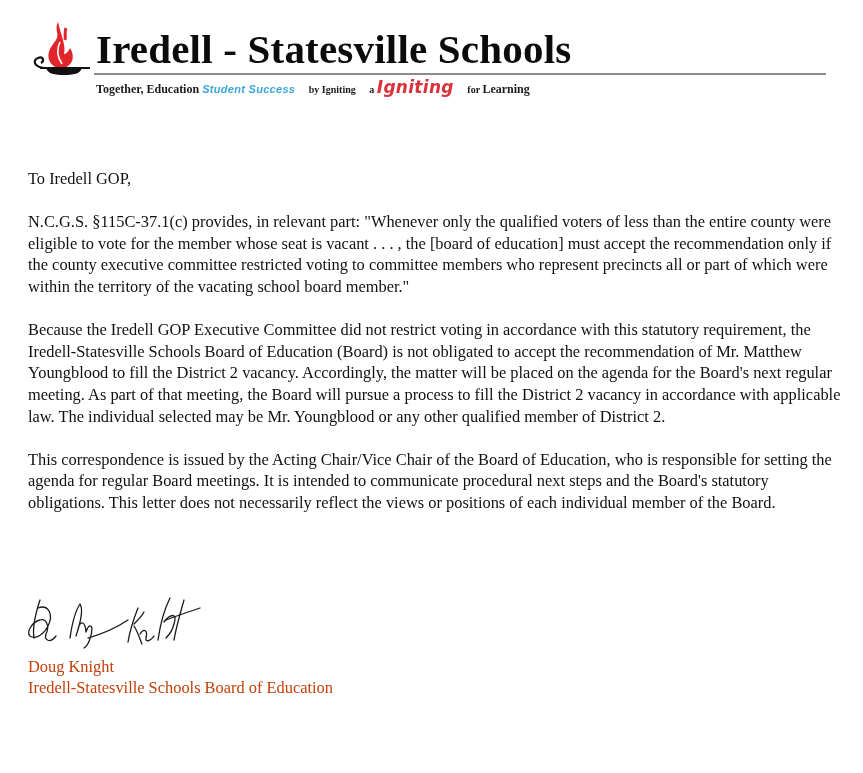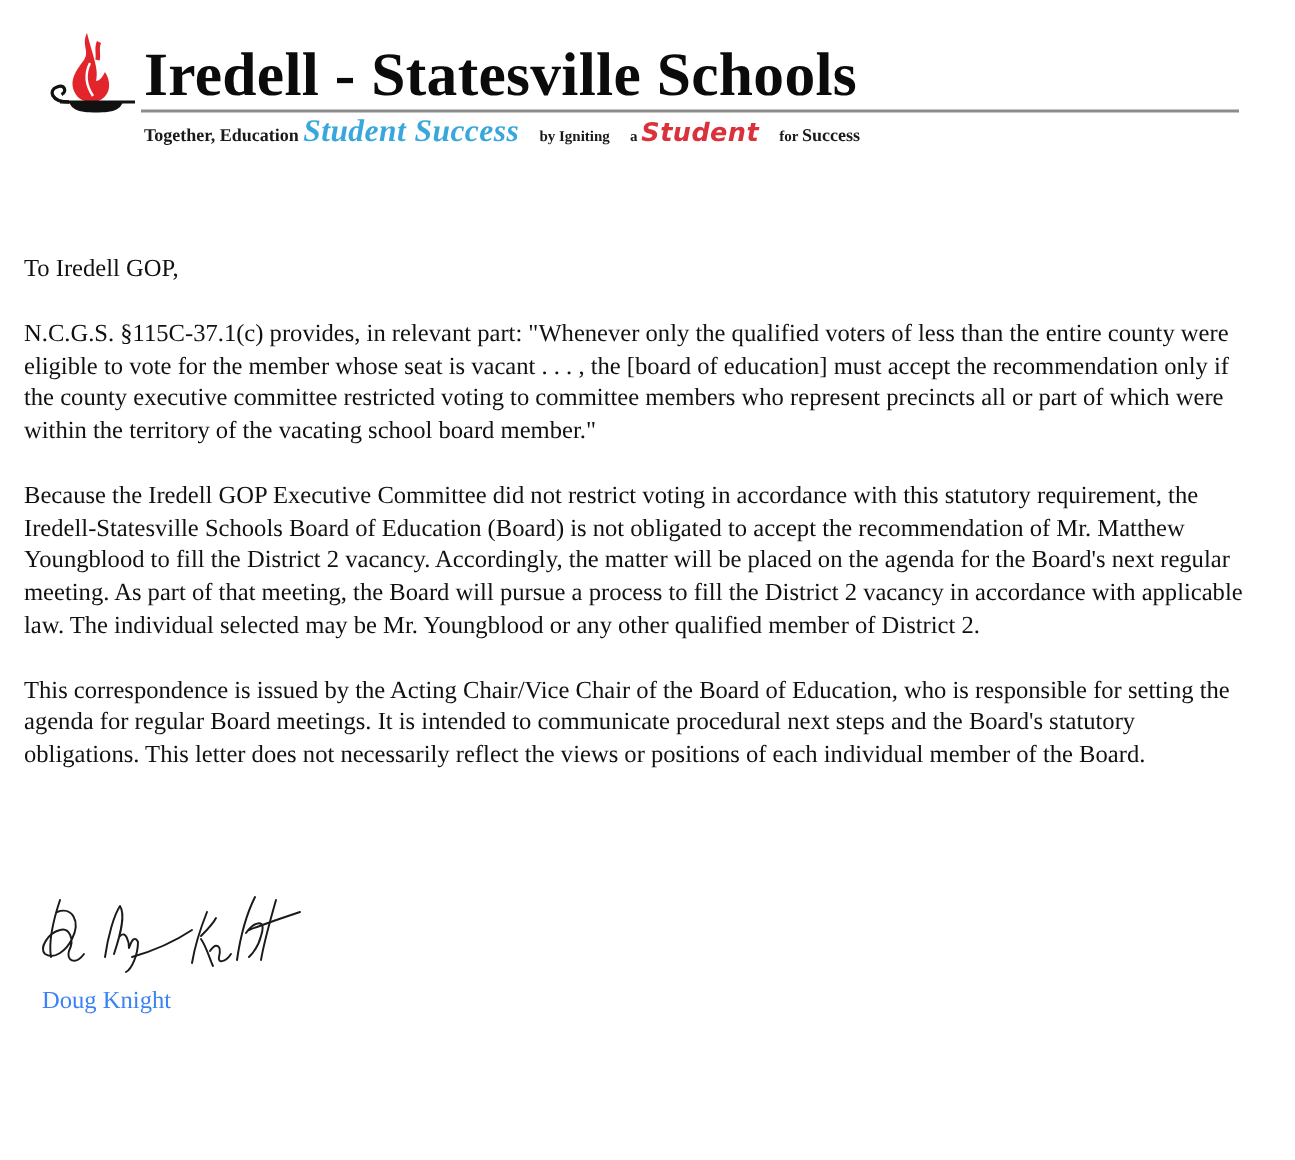--- a/index.html
+++ b/index.html
@@ -55,38 +55,38 @@
       top: 76px;
       white-space: nowrap;
       font-family: "Liberation Serif", "DejaVu Serif", serif;
       font-weight: bold;
       color: #1a1a1a;
       font-size: 12px;
       line-height: 22px;
     }
     .tagline .small { font-size: 10px; margin-left: 11px; }
     .tagline .accent-blue {
-      font-family: Liberation Serif, serif;
+      font-family: Liberation Sans, sans-serif;
       font-style: italic;
       font-weight: bold;
-      font-size: 21px;
+      font-size: 11px;
       color: #3aa7dc;
       letter-spacing: 0.3px;
     }
     .tagline .accent-red {
       font-family: "DejaVu Sans", sans-serif;
       font-style: italic;
       font-weight: bold;
       font-size: 17px;
       color: #d9323a;
       letter-spacing: 0.3px;
     }
     .letter-body {
       position: absolute;
-      left: 16px;
+      left: 28px;
       top: 168px;
       width: 820px;
       font-family: "Liberation Serif", "DejaVu Serif", serif;
       font-size: 16.4px;
       line-height: 21.6px;
       color: #111111;
     }
     .letter-body p {
       margin: 0 0 21.6px 0;
     }
@@ -97,21 +97,21 @@
       width: 180px;
       height: 62px;
     }
     .signature-block {
       position: absolute;
       left: 28px;
       top: 656px;
       font-family: "Liberation Serif", "DejaVu Serif", serif;
       font-size: 16.4px;
       line-height: 21px;
-      color: #3b82f6;
+      color: #c2410c;
     }
     .signature-block div { white-space: nowrap; }
   </style>
 </head>
 <body>
 
 <header class="letterhead">
   <svg class="logo" viewBox="0 0 70 60">
 
     <path d="M28 4 C24 12 30 16 26 22 C20 30 16 36 20 44 C23 50 32 52 38 48 C44 44 44 36 40 30 C38 34 36 36 34 36 C36 28 32 20 28 4 Z" fill="#e2252b"></path>
@@ -119,21 +119,21 @@
     <path d="M36 10 C34 14 36 18 35 22" stroke="#e2252b" stroke-width="3" fill="none"></path>
 
     <path d="M16 50 L52 50 C50 55 46 57 34 57 C22 57 18 55 16 50 Z" fill="#111111"></path>
     <rect x="10" y="49" width="50" height="2" fill="#111111"></rect>
 
     <path d="M16 50 C4 50 2 42 8 40 C13 38 15 43 11 45" stroke="#111111" stroke-width="2.2" fill="none"></path>
   </svg>
   <div class="org-name">Iredell - Statesville Schools</div>
   <div class="rule"></div>
   <div class="tagline">
-    <span>Together, Education </span><span class="accent-blue">Student Success</span><span class="small"> by Igniting </span><span class="small">a </span><span class="accent-red">Student</span><span class="small"> for </span><span>Success</span>
+    <span>Together, Education </span><span class="accent-blue">Student Success</span><span class="small"> by Igniting </span><span class="small">a </span><span class="accent-red">Igniting</span><span class="small"> for </span><span>Learning</span>
   </div>
 </header>
 
 <main class="letter-body">
   <p>To Iredell GOP,</p>
   <p>N.C.G.S. §115C-37.1(c) provides, in relevant part: "Whenever only the qualified voters of less than the entire county were eligible to vote for the member whose seat is vacant . . . , the [board of education] must accept the recommendation only if the county executive committee restricted voting to committee members who represent precincts all or part of which were within the territory of the vacating school board member."</p>
   <p>Because the Iredell GOP Executive Committee did not restrict voting in accordance with this statutory requirement, the Iredell-Statesville Schools Board of Education (Board) is not obligated to accept the recommendation of Mr. Matthew Youngblood to fill the District 2 vacancy. Accordingly, the matter will be placed on the agenda for the Board's next regular meeting.  As part of that meeting, the Board will pursue a process to fill the District 2 vacancy in accordance with applicable law. The individual selected may be Mr. Youngblood or any other qualified member of District 2.</p>
   <p>This correspondence is issued by the Acting Chair/Vice Chair of the Board of Education, who is responsible for setting the agenda for regular Board meetings. It is intended to communicate procedural next steps and the Board's statutory obligations. This letter does not necessarily reflect the views or positions of each individual member of the Board.</p>
 </main>
 
@@ -155,13 +155,14 @@
 
     <path d="M134 50 C136 36 140 20 146 8"></path>
     <path d="M140 32 C146 24 154 22 150 34 C148 42 144 46 142 48"></path>
     <path d="M150 50 C152 38 156 24 160 10"></path>
     <path d="M142 30 C152 26 164 22 176 18"></path>
   </g>
 </svg>
 
 <footer class="signature-block">
   <div>Doug Knight</div>
+  <div>Iredell-Statesville Schools Board of Education</div>
 </footer>
 
 </body></html>

